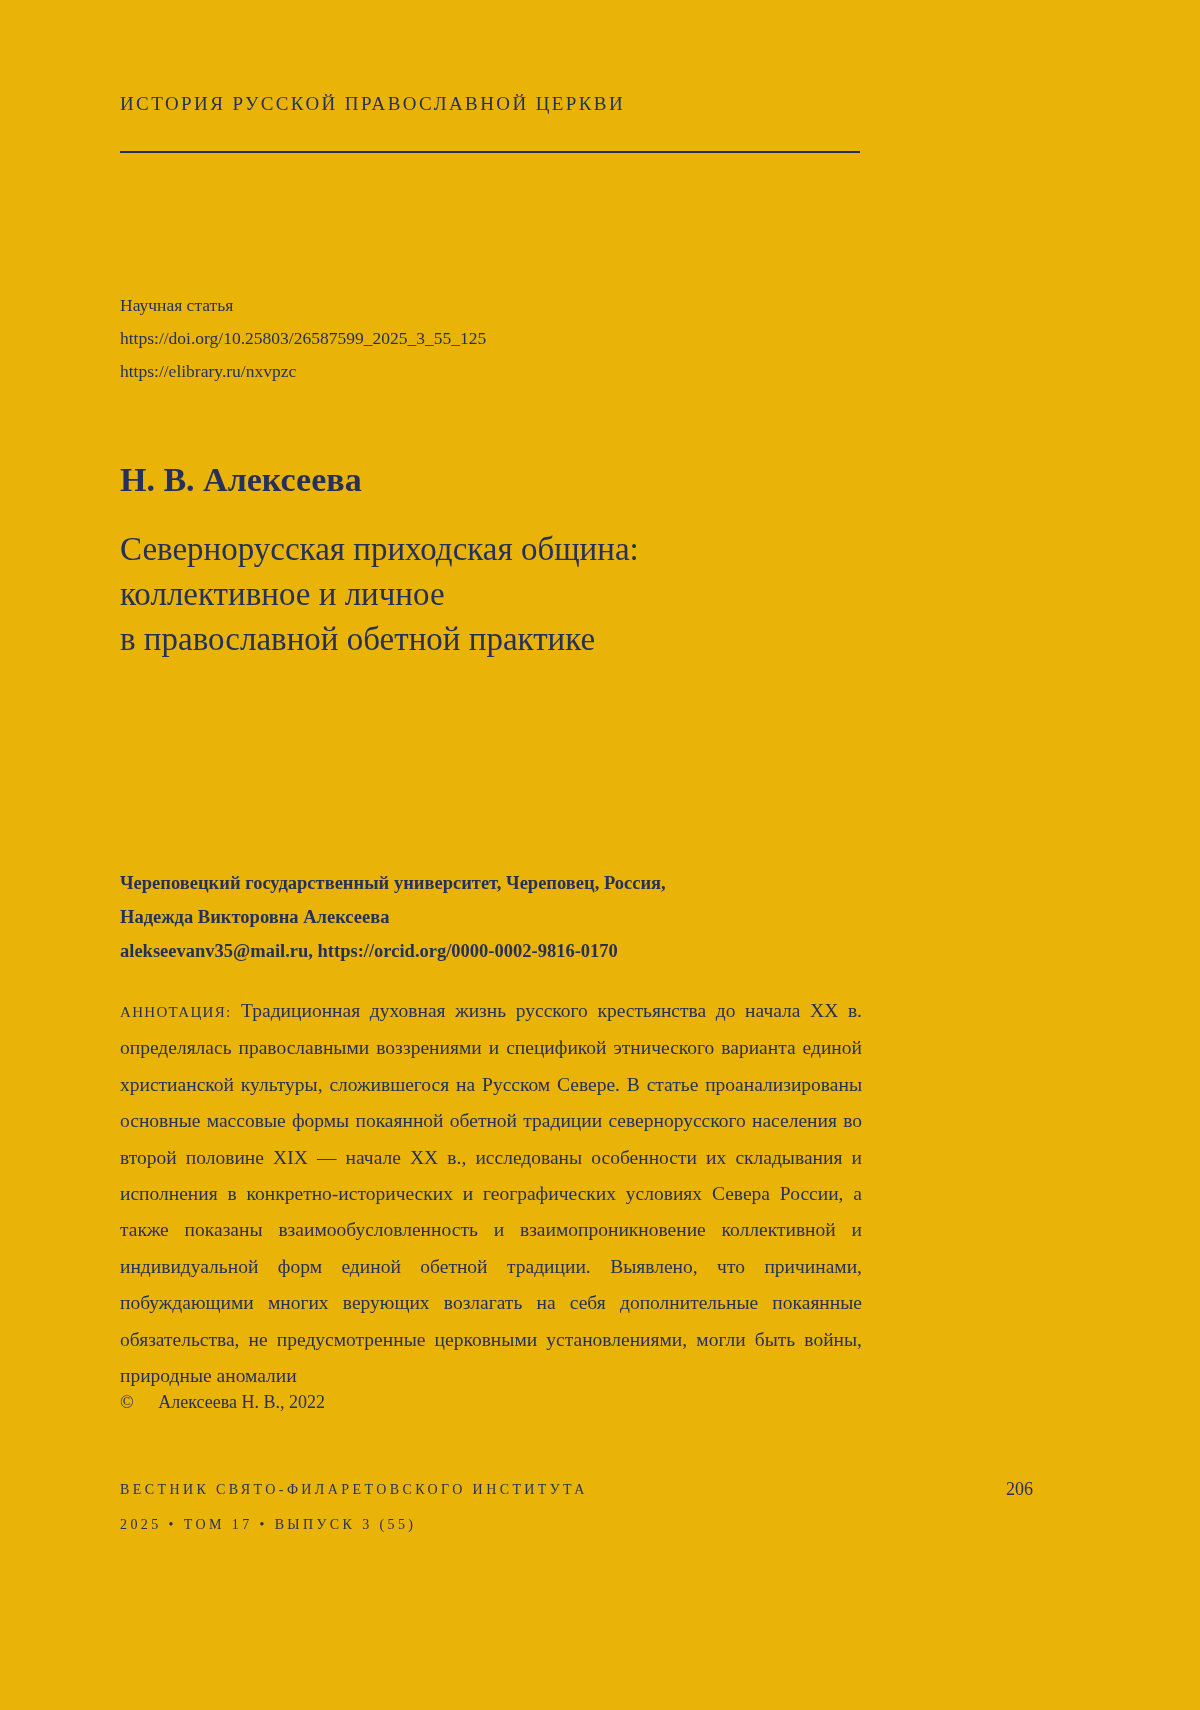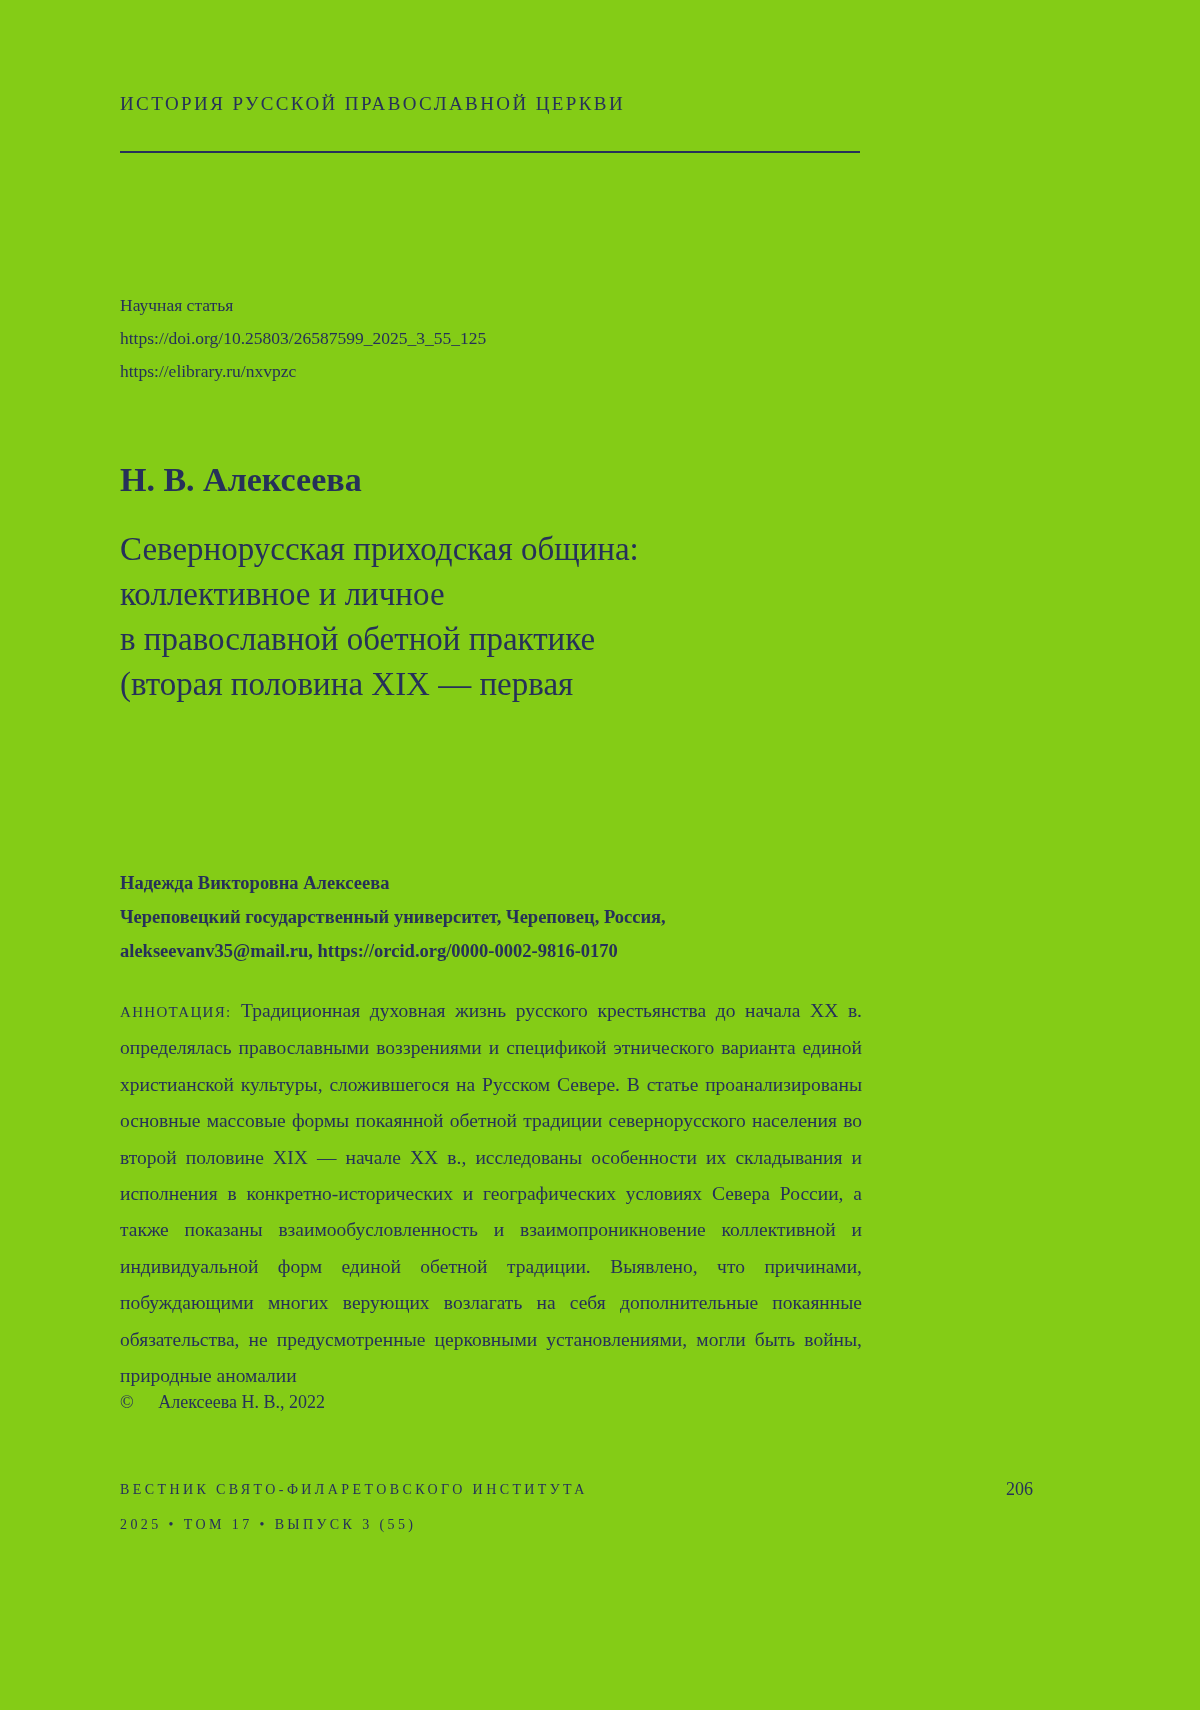--- a/index.html
+++ b/index.html
@@ -8,21 +8,21 @@
     width: 1200px;
     height: 1710px;
     position: relative;
     font-family: "Liberation Serif", "DejaVu Serif", serif;
     color: #263159;
     overflow: hidden;
   }
   .page {
     position: absolute;
     inset: 0;
-    background: #84cc16;
+    background: #eab308;
   }
   .rubric {
     position: absolute;
     left: 120px;
     top: 93px;
     font-size: 19px;
     letter-spacing: 2.4px;
     font-weight: normal;
   }
   .rubric-rule {
@@ -122,26 +122,25 @@
     <div>https://doi.org/10.25803/26587599_2025_3_55_125</div>
     <div>https://elibrary.ru/nxvpzc</div>
   </div>
 
   <div class="author-short">Н. В. Алексеева</div>
 
   <h1 class="article-title">
     <span>Севернорусская приходская община:</span>
     <span>коллективное и личное</span>
     <span>в православной обетной практике</span>
-    <span>(вторая половина XIX — первая</span>
   </h1>
 
   <div class="author-info">
+    <div>Череповецкий государственный университет, Череповец, Россия,</div>
     <div>Надежда Викторовна Алексеева</div>
-    <div>Череповецкий государственный университет, Череповец, Россия,</div>
     <div>alekseevanv35@mail.ru, https://orcid.org/0000-0002-9816-0170</div>
   </div>
 
   <p class="abstract">
     <span class="abstract-label">АННОТАЦИЯ:</span>
     <span>Традиционная духовная жизнь русского крестьянства до начала XX в. определялась православными воззрениями и спецификой этнического варианта единой христианской культуры, сложившегося на Русском Севере. В статье проанализированы основные массовые формы покаянной обетной традиции севернорусского населения во второй половине XIX — начале XX в., исследованы особенности их складывания и исполнения в конкретно-исторических и географических условиях Севера России, а также показаны взаимообусловленность и взаимопроникновение коллективной и индивидуальной форм единой обетной традиции. Выявлено, что причинами, побуждающими многих верующих возлагать на себя дополнительные покаянные обязательства, не предусмотренные церковными установлениями, могли быть войны, природные аномалии</span>
   </p>
 
   <div class="copyright">
     <span class="sign">©</span>

